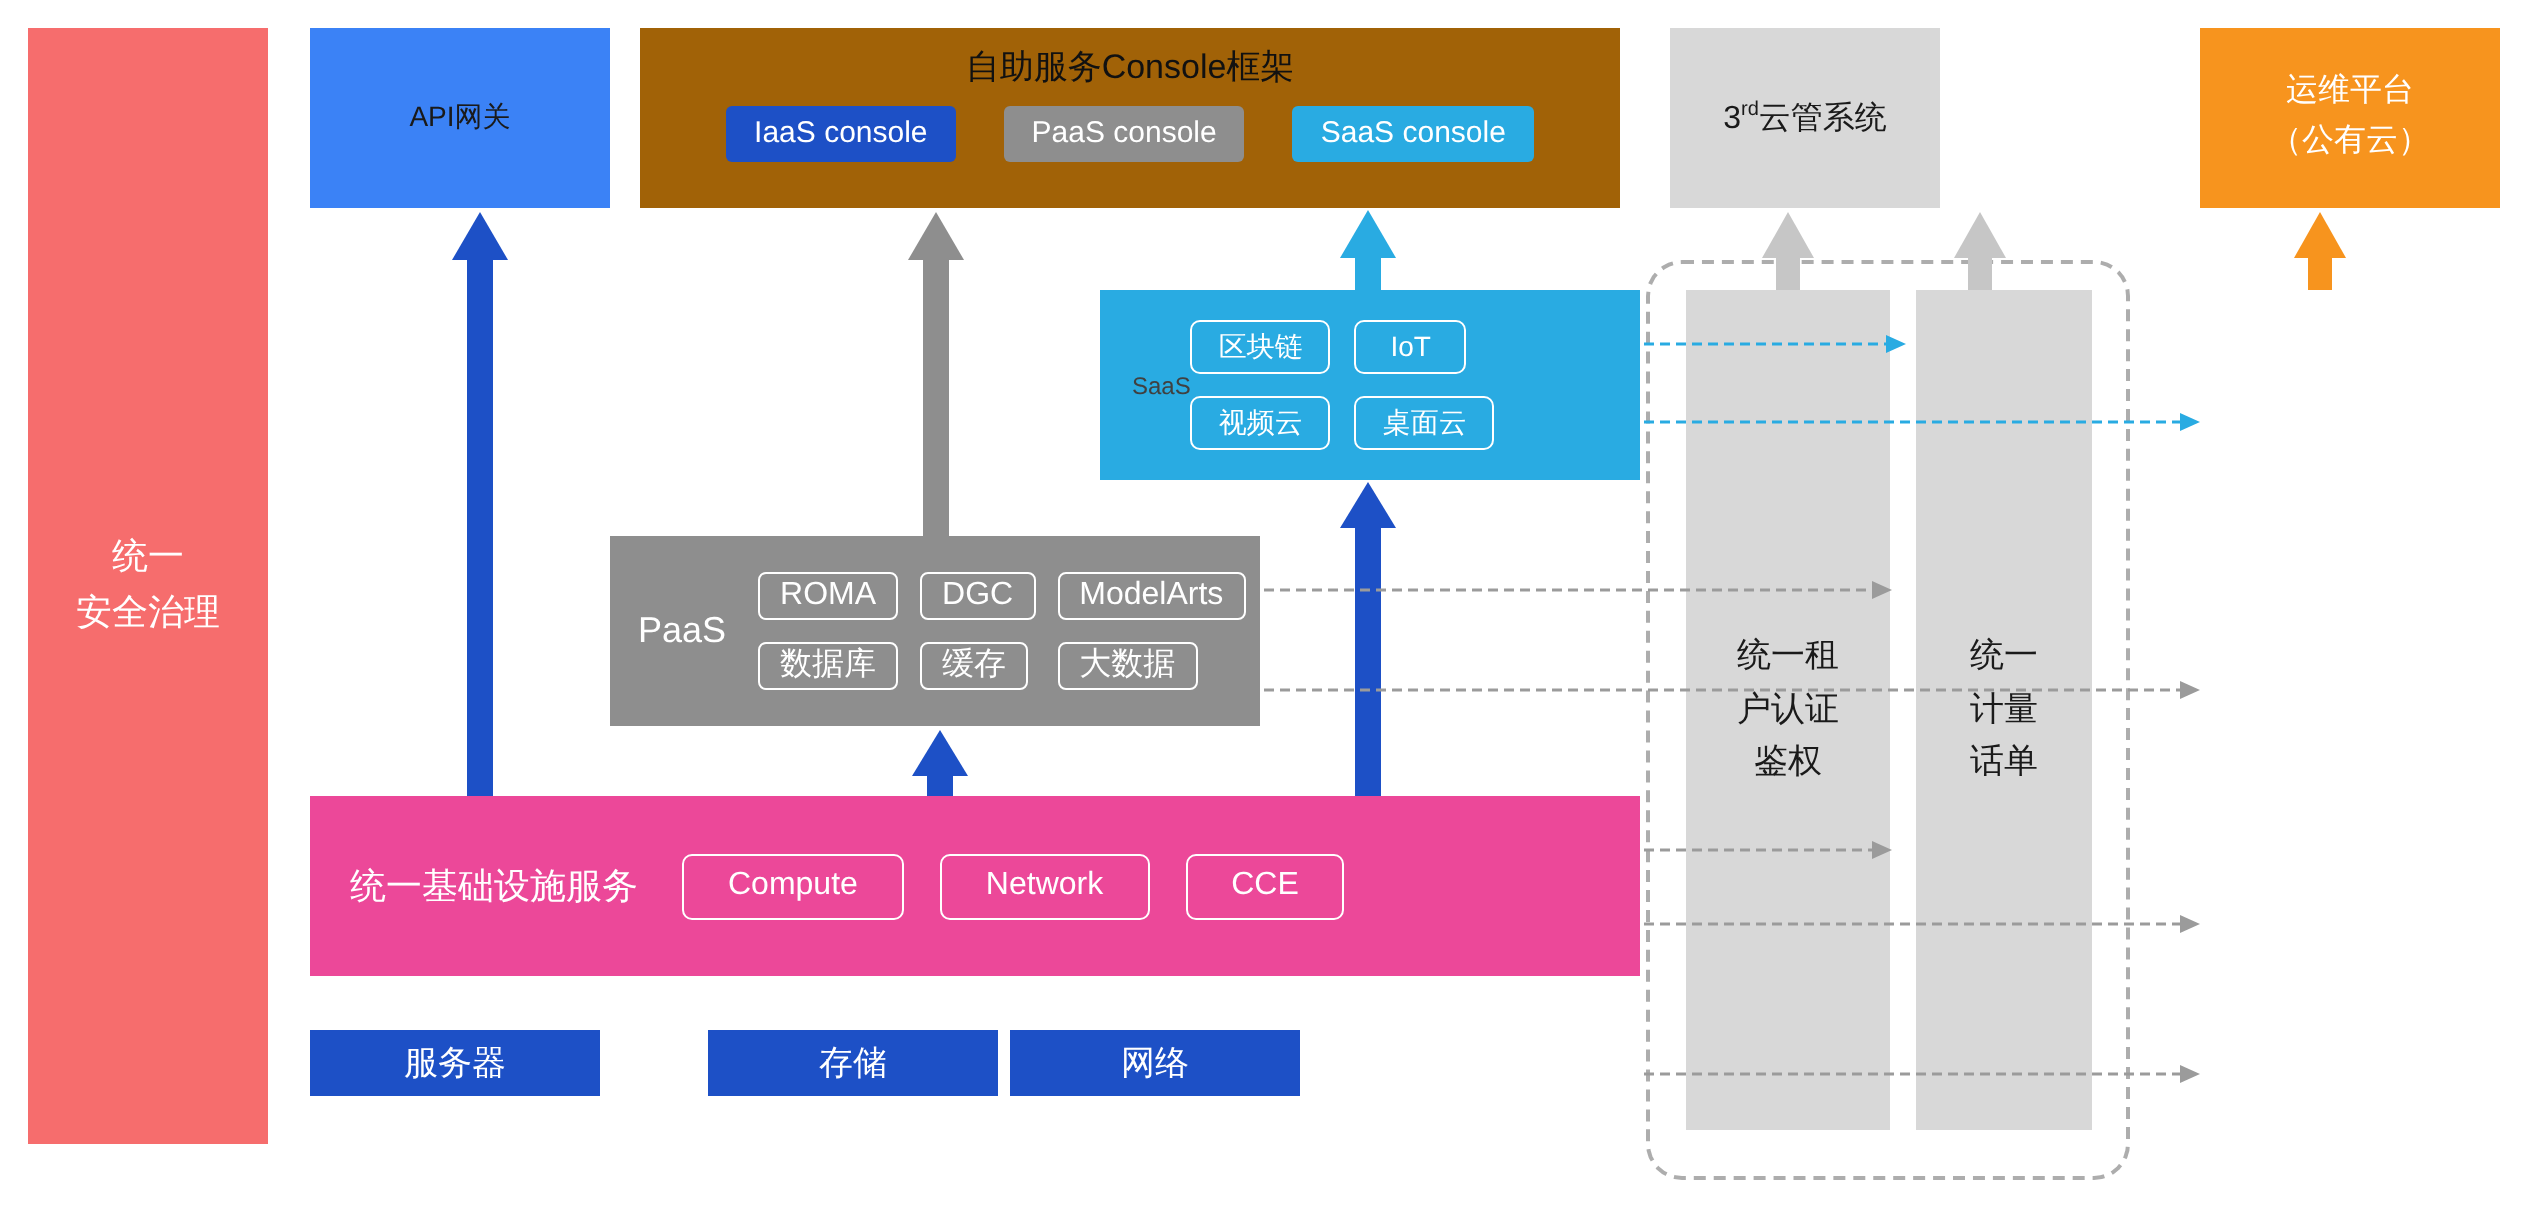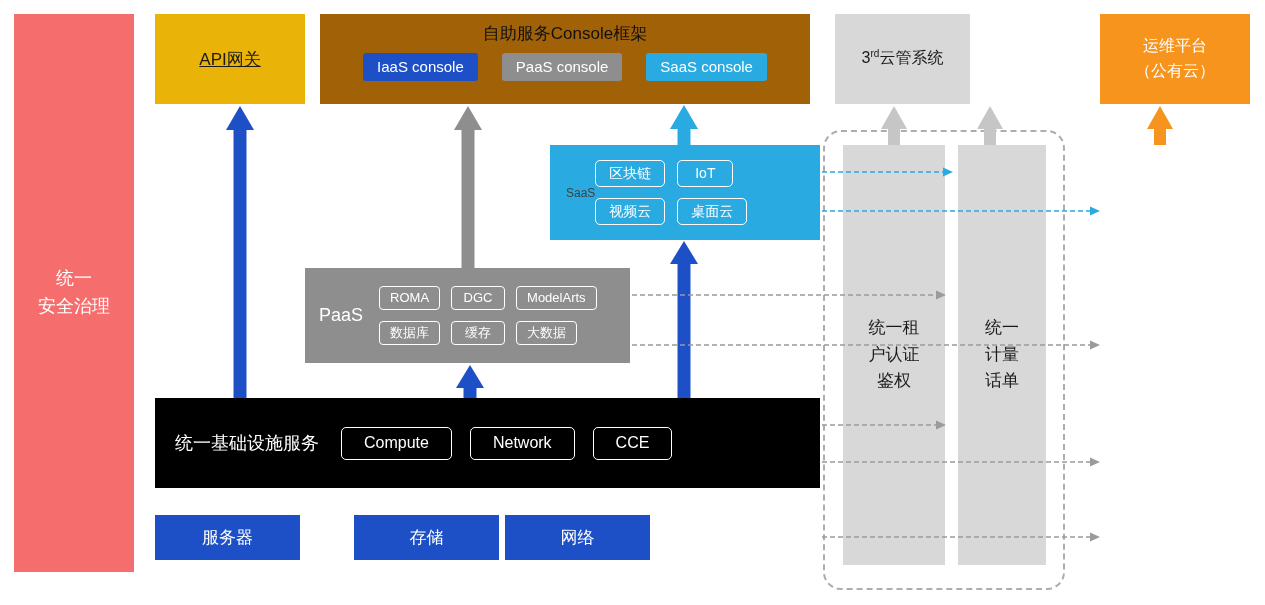--- a/index.html
+++ b/index.html
@@ -8,21 +8,21 @@
     background:#ffffff;
   }
   .canvas { position:relative; width:1265px; height:605px; background:#ffffff; overflow:hidden; }
   .box { position:absolute; display:flex; align-items:center; justify-content:center; color:#1a1a1a; }
   .pre { white-space:pre-line; text-align:center; line-height:1.55; }
 
   
   .sec-bar { left:14px; top:14px; width:120px; height:558px; background:#F66D6D; color:#fff; font-size:18px; }
 
   
-  .api-gw { left:155px; top:14px; width:150px; height:90px; background:#eab308; font-size:17px;text-decoration:underline; }
+  .api-gw { left:155px; top:14px; width:150px; height:90px; background:#3b82f6; font-size:14px; }
   .console { left:320px; top:14px; width:490px; height:90px; background:#a16207; flex-direction:column; justify-content:flex-start; padding-top:8px; gap:8px; }
   .console-title { font-size:17px; color:#111; }
   .console-chips { display:flex; gap:24px; }
   .console-chip { height:28px; line-height:28px; padding:0 14px; font-size:15px; color:#fff; border-radius:3px; }
   .c-iaas { background:#1D50C6; }
   .c-paas { background:#8E8E8E; }
   .c-saas { background:#29ABE2; }
   .third { left:835px; top:14px; width:135px; height:90px; background:#D8D8D8; font-size:16px; }
   .third sup { font-size:10px; }
   .market { left:985px; top:14px; width:75px; height:90px; background:#D8D8D8; font-size:17px; }
@@ -31,30 +31,30 @@
   
   .saas-box { left:550px; top:145px; width:270px; height:95px; background:#29ABE2; justify-content:flex-start; padding-left:16px; }
   .saas-label { color:#404040; font-size:12px; }
   .saas-chips { display:grid; grid-template-columns:max-content max-content; gap:11px 12px; justify-items:start; }
   .saas-chip { border:1.5px solid #fff; border-radius:5px; color:#fff; font-size:14px; height:27px; line-height:24px; padding:0 13px; min-width:56px; text-align:center; }
 
   
   .paas-box { left:305px; top:268px; width:325px; height:95px; background:#8E8E8E; justify-content:flex-start; padding-left:14px; }
   .paas-label { color:#fff; font-size:18px; margin-right:16px; }
   .paas-chips { display:grid; grid-template-columns:repeat(3,max-content); gap:11px 11px; justify-items:start; }
-  .paas-chip { border:1.5px solid #fff; border-radius:4px; color:#fff; font-size:13px; height:24px; line-height:21px; padding:0 10px; min-width:54px; text-align:center; }
-
-  
-  .infra { left:155px; top:398px; width:665px; height:90px; background:#000000; justify-content:flex-start; padding-left:20px; gap:22px; }
+  .paas-chip { border:1.5px solid #fff; border-radius:4px; color:#fff; font-size:16px; height:24px; line-height:21px; padding:0 10px; min-width:54px; text-align:center; }
+
+  
+  .infra { left:155px; top:398px; width:665px; height:90px; background:#ec4899; justify-content:flex-start; padding-left:20px; gap:22px; }
   .infra-label { color:#fff; font-size:18px; }
   .infra-chips { display:flex; gap:18px; }
   .infra-chip { border:1.5px solid #fff; border-radius:5px; color:#fff; font-size:16px; height:33px; line-height:30px; padding:0 22px; text-align:center; }
 
   
-  .hw { top:515px; height:45px; background:#1D50C6; color:#fff; font-size:17px; }
+  .hw { top:515px; height:33px; background:#1D50C6; color:#fff; font-size:17px; }
   .hw1 { left:155px; width:145px; }
   .hw2 { left:330px; width:145px;margin-left:24px; }
   .hw3 { left:505px; width:145px; }
   .hw4 { left:680px; width:140px; }
 
   
   .dashed { position:absolute; left:823px; top:130px; width:242px; height:460px; border:2px dashed #ADADAD; border-radius:18px; }
   .vbar { background:#D8D8D8; font-size:17px; }
   .auth { left:843px; top:145px; width:102px; height:420px; }
   .meter { left:958px; top:145px; width:88px; height:420px; }

